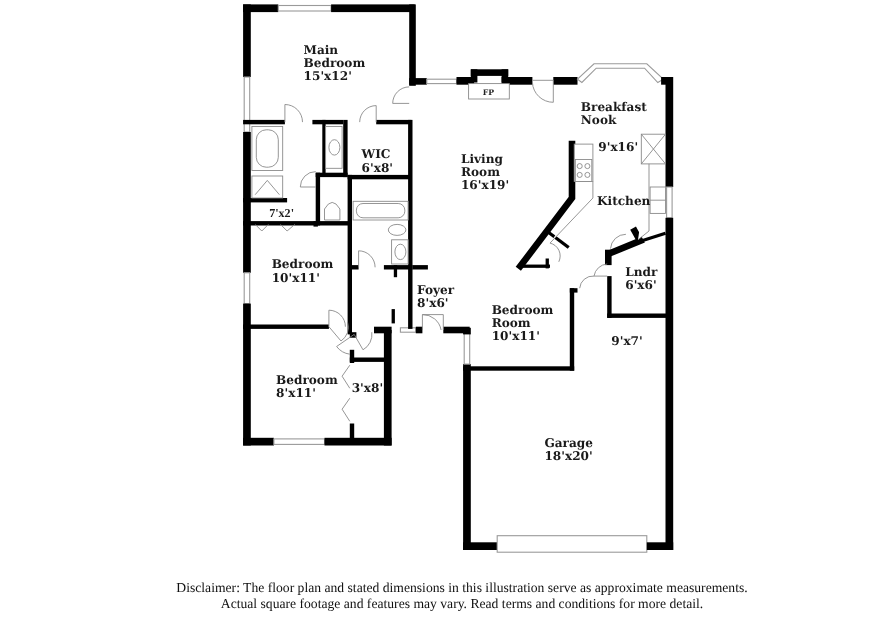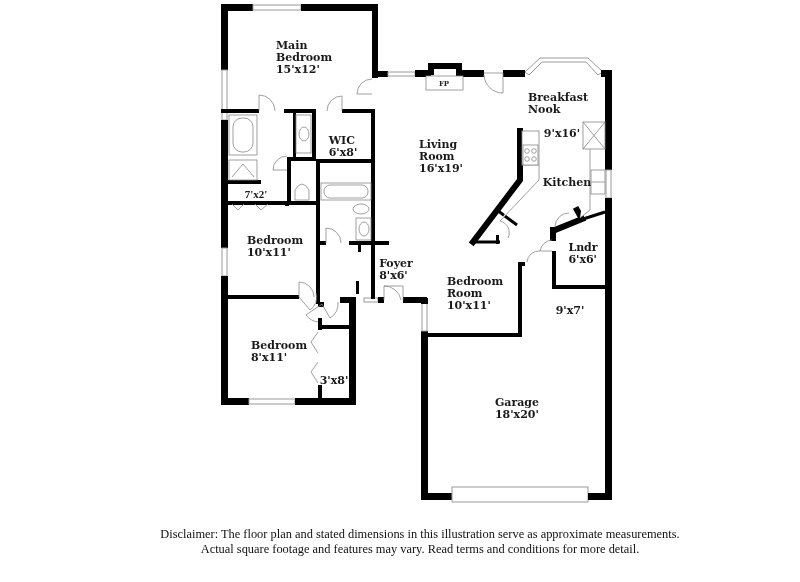--- a/index.html
+++ b/index.html
@@ -220,21 +220,21 @@
   <span>7'x2'</span>
 </div>
 <div class="room-label" style="left:275px; top:235px;">
   <span>Bedroom</span>
   <span>10'x11'</span>
 </div>
 <div class="room-label" style="left:279px; top:340px;">
   <span>Bedroom</span>
   <span>8'x11'</span>
 </div>
-<div class="room-label" style="left:334px; top:347px;margin-top:28px;">
+<div class="room-label" style="left:334px; top:347px;">
   <span>3'x8'</span>
 </div>
 <div class="room-label" style="left:388px; top:258px;padding-left:16px;">
   <span>Foyer</span>
   <span>8'x6'</span>
 </div>
 <div class="room-label" style="left:441px; top:139px;">
   <span>Living</span>
   <span>Room</span>
   <span>16'x19'</span>

